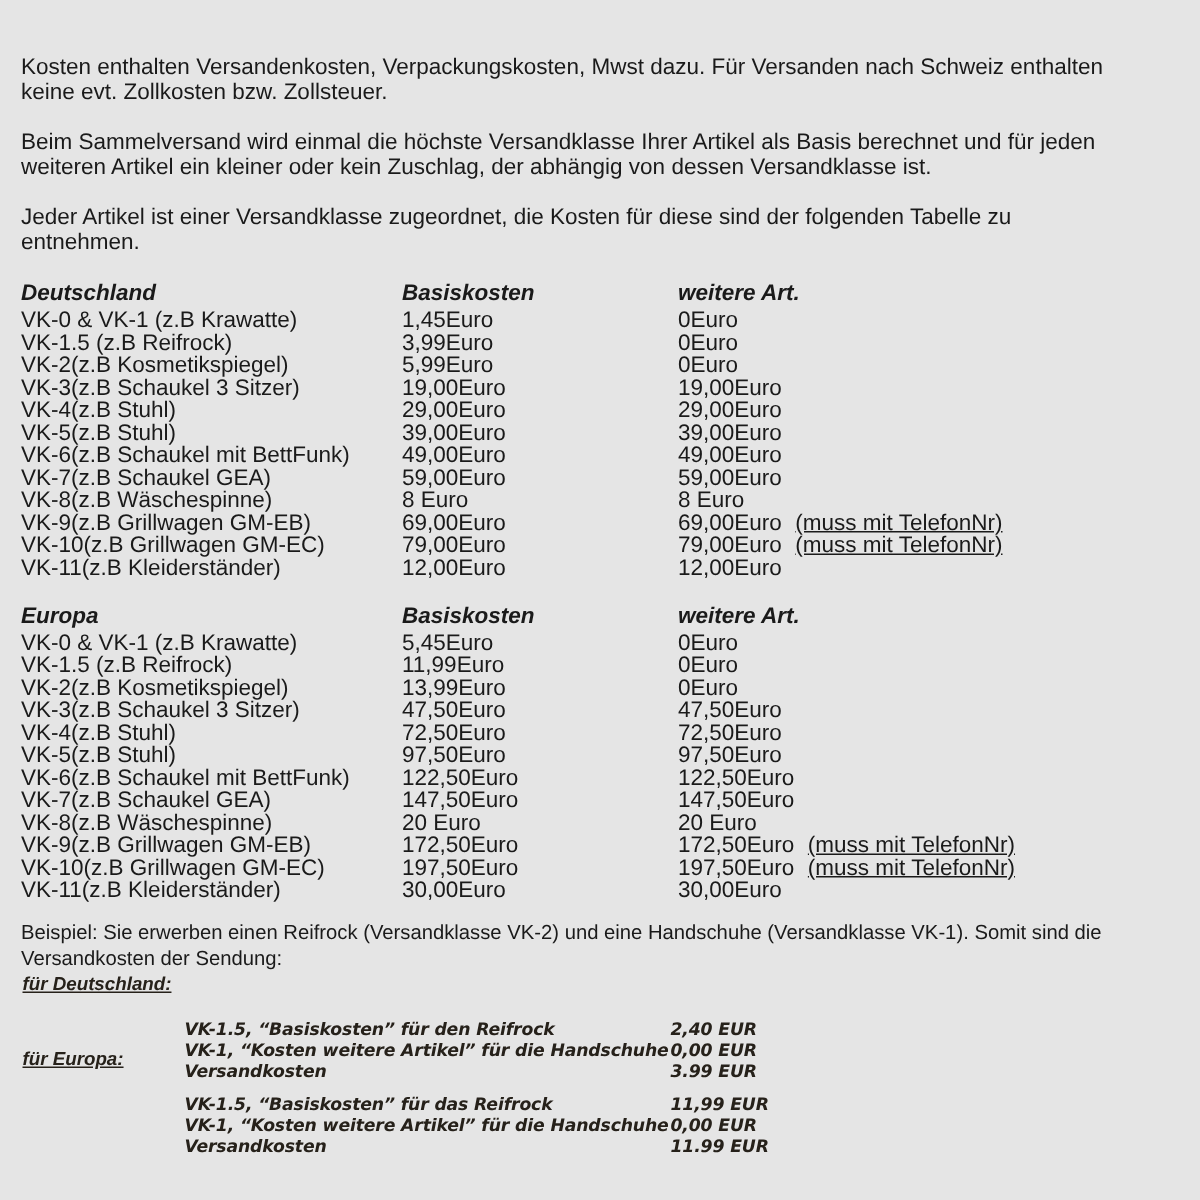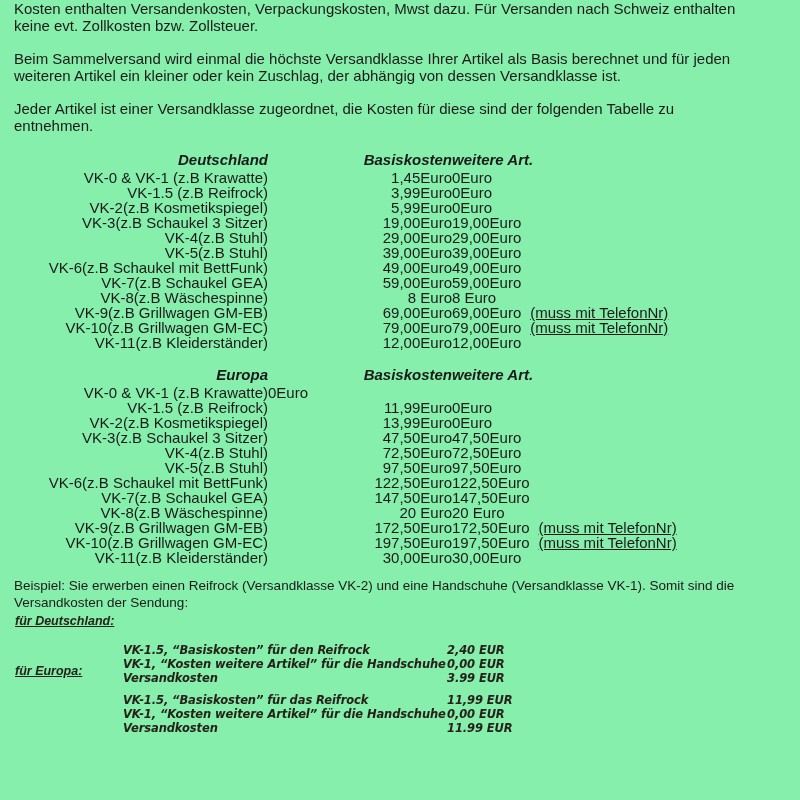--- a/index.html
+++ b/index.html
@@ -1,34 +1,35 @@
 <!DOCTYPE html>
 <html><head>
 <meta charset="utf-8">
 <style>
   html, body { margin: 0; padding: 0; background: #ffffff; }
   .doc {
     position: relative;
     width: 800px;
     height: 800px;
-    background: #86efac;
+    background: #e5e5e5;
     font-family: "Liberation Sans", sans-serif;
     color: #1a1a1a;
     overflow: hidden;
     box-sizing: border-box;
+    padding-top: 36px;
   }
   .para {
     margin: 0 0 0 14px;
     font-size: 15px;
     line-height: 17px;
     white-space: pre-line;
   }
   #p2, #p3 { margin-top: 16px; }
 
-  .vk-table { margin: 17px 0 0 14px; font-size: 15px; text-align: right; }
+  .vk-table { margin: 17px 0 0 14px; font-size: 15px; }
   .thead {
     display: flex;
     align-items: baseline;
     height: 18px;
     font-weight: 700;
     font-style: italic;
     white-space: nowrap;
   }
   .trow {
     display: flex;
@@ -155,20 +156,21 @@
 
   <section class="vk-table">
     <div class="thead">
       <span class="col1">Europa</span>
       <span class="col2">Basiskosten</span>
       <span class="col3">weitere Art.</span>
     </div>
     <div class="tbody">
         <div class="trow">
           <span class="col1">VK-0 &amp; VK-1 (z.B Krawatte)</span>
+          <span class="col2">5,45Euro</span>
           <span class="col3">0Euro</span>
         </div>
         <div class="trow">
           <span class="col1">VK-1.5 (z.B Reifrock)</span>
           <span class="col2">11,99Euro</span>
           <span class="col3">0Euro</span>
         </div>
         <div class="trow">
           <span class="col1">VK-2(z.B Kosmetikspiegel)</span>
           <span class="col2">13,99Euro</span>

